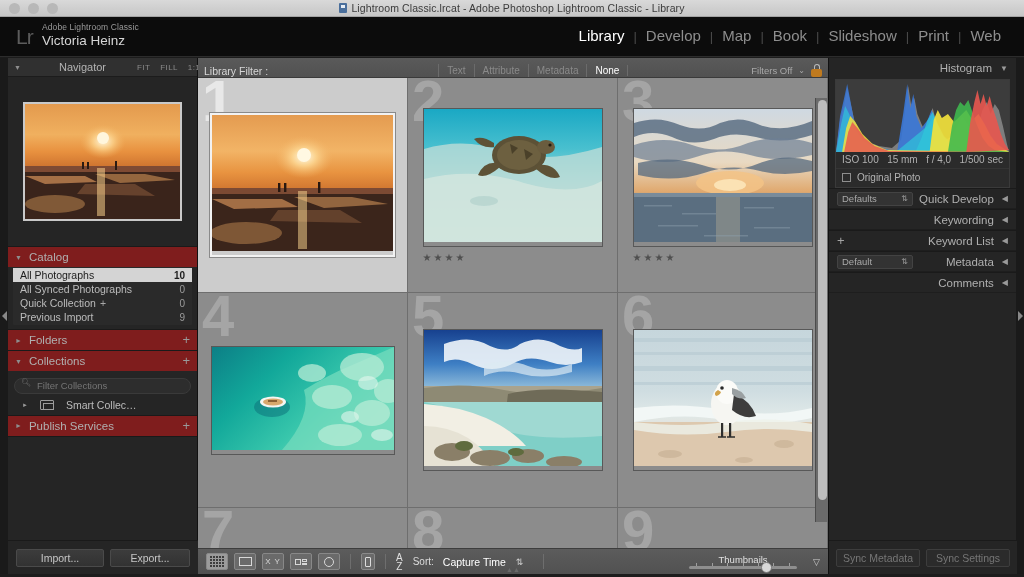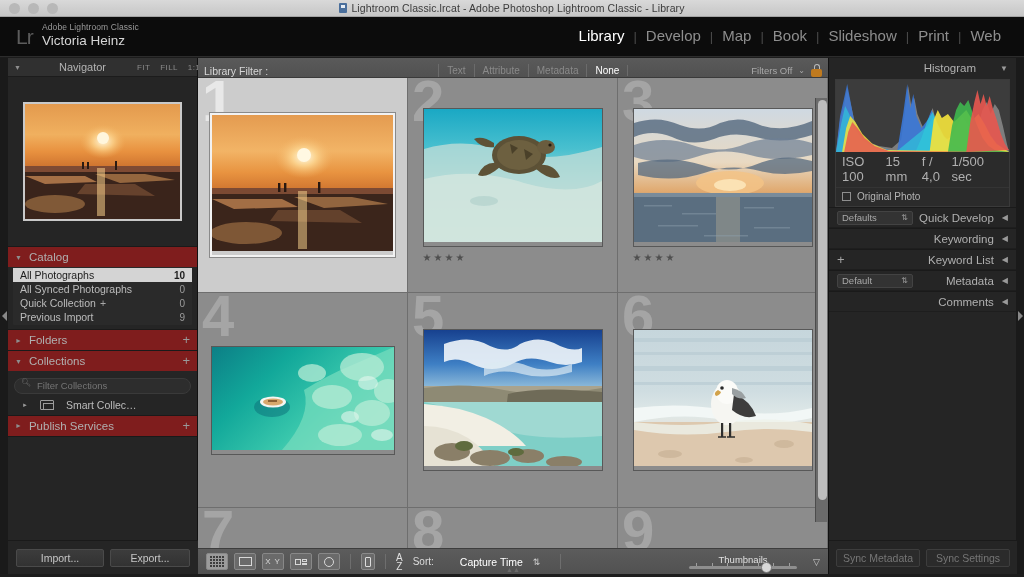--- a/index.html
+++ b/index.html
@@ -124,28 +124,28 @@
   }
   .btn-imp { width: 88px; } .btn-exp { width: 80px; }
 
   
   .rightpanel {
     position: absolute; right: 8px; top: 58px; width: 188px; bottom: 3px;
     background: #252525; border-left: 1px solid #111;
   }
   .rp-head {
     height: 20px; display: flex; align-items: center; justify-content: flex-end;
-    padding: 0 8px; font-size: 11.5px; color: #b0b0b0; gap: 16px;
+    padding: 0 8px; font-size: 11.5px; color: #b0b0b0;
   }
   .rp-head .arr { margin-left: 8px; font-size: 8px; color: #9a9a9a;}
   .histo-box { margin: 1px 6px 0 6px; border: 1px solid #3a3a3a; background: #2b2b2b; }
   .histo-canvas { width: 100%; height: 72px; display:block; background: #3a3a3a;}
   .histo-meta {
     display: flex; justify-content: space-between; padding: 2px 6px 3px 6px;
-    font-size: 13px; color: #b0b0b0;
+    font-size: 10px; color: #b0b0b0;
   }
   .histo-orig {
     display: flex; align-items: center; gap: 6px; padding: 3px 6px 4px 6px;
     font-size: 10px; color: #b4b4b4; border-top: 1px solid #343434;
   }
   .chk { width: 9px; height: 9px; border: 1px solid #8e8e8e; display: inline-block;}
   .rp-section {
     height: 21px; display: flex; align-items: center; padding: 0 8px;
     border-top: 1px solid #1a1a1a; border-bottom: 1px solid #1e1e1e;
     font-size: 11.5px; color: #b0b0b0;
@@ -223,21 +223,21 @@
   .tb-icon {
     width: 22px; height: 17px; border: 1px solid #888; border-radius: 2px;
     background: #6a6a6a; display:flex; align-items:center; justify-content:center;
     color: #d8d8d8; font-size: 9px; cursor: pointer;
   }
   .tb-icon.on { background: #9b9b9b; }
   .tb-gridico { display:grid; grid-template-columns: repeat(5,2px); grid-template-rows: repeat(4,2px); gap:1px;}
   .tb-gridico i { background: #3d3d3d; display:block; width:2px; height:2px;}
   .tb-sep { width: 1px; height: 15px; background: #6e6e6e; margin: 0 4px;}
   .sort-label { font-size: 10px; color: #dcdcdc; margin-left: 4px;}
-  .sort-val { font-size: 10.5px; color: #ffffff; margin-left: 20px;}
+  .sort-val { font-size: 10.5px; color: #ffffff; margin-left: 3px;}
   .stepper { font-size: 9px; color: #cfcfcf; margin-left: 4px;}
   .thumb-slider { margin-left: auto; display:flex; flex-direction: column; align-items: center; gap:1px; padding-right: 4px;}
   .ts-label { font-size: 9.5px; color: #e0e0e0; line-height: 10px;}
   .ts-track { width: 108px; height: 3px; background: #8e8e8e; border-radius: 2px; position: relative;}
   .ts-ticks { position:absolute; top:-3px; left:0; width:108px; display:flex; justify-content: space-around;}
   .ts-ticks i { width:1px; height:3px; background:#9e9e9e; display:block;}
   .ts-knob { position:absolute; top:-4px; left:72px; width:11px; height:11px; border-radius:50%; background:#d8d8d8; border:1px solid #777;}
   .tb-caret { font-size: 9px; color: #cfcfcf; margin-left: 6px;}
 
   

